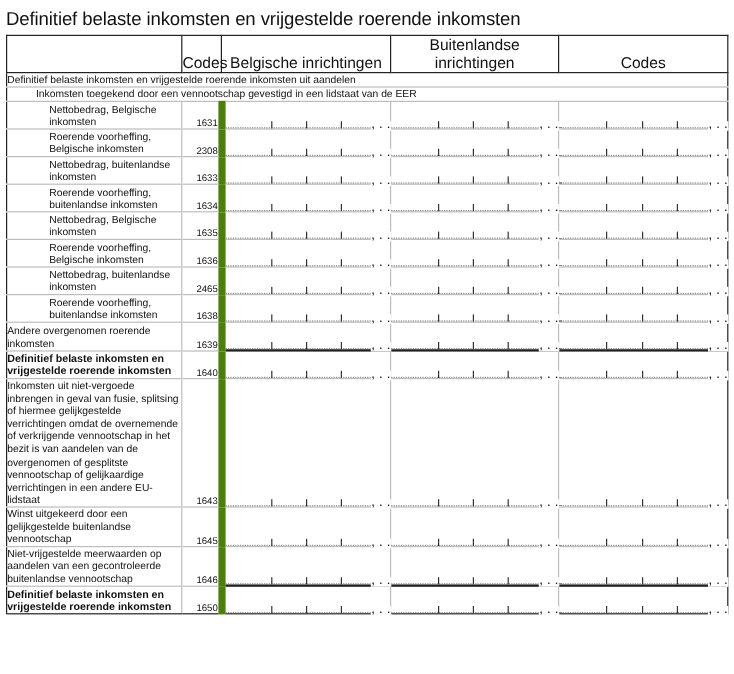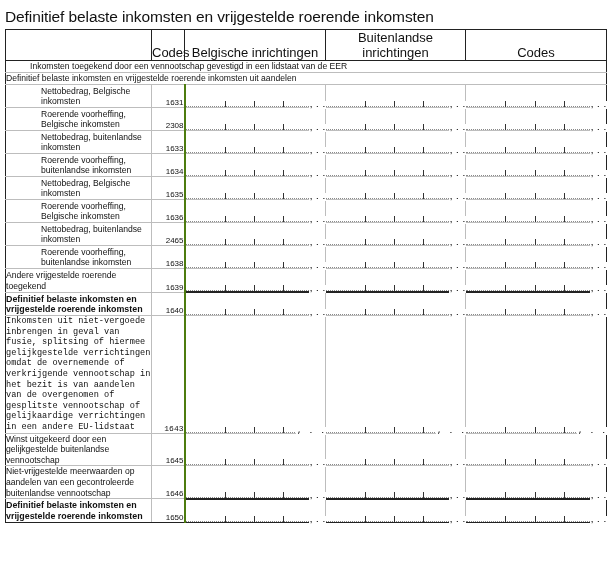--- a/index.html
+++ b/index.html
@@ -32,21 +32,21 @@
     }
     th {
       font-weight: normal; height: 14px; text-align: center; vertical-align: middle;
       border: 1.5px solid #222 !important; font-size: 13px;
     }
     td.label { padding: 2px 3px 2px 3px; line-height: 10.6px; text-align: left; }
     td.label.ind2 { padding-left: 35px; }
     td.label.bold { font-weight: bold; font-size: 8.9px; }
     td.code {
       text-align: right; padding: 0 4px 3px 0;
-      border-left: 1px solid #bdbdbd; border-right: 2px solid #4d7c0f;
+      border-left: 1px solid #bdbdbd; border-right: 6px solid #4d7c0f;
       font-size: 8px;
     }
     td.code.bold { font-weight: normal; }
     td.val { border-right: 1px solid #bdbdbd; padding: 0 3px 3px 3px; }
     td.val:last-child { border-right: none; }
     td.span-row {
       padding: 2px 3px; line-height: 11px; height: 11px;
       vertical-align: middle;
     }
     td.span-row.ind1 { padding-left: 24px; }
@@ -68,21 +68,21 @@
       padding-left: 1px; color: #222; font-weight: bold;
     }
 
     tr.thick-top td.val { border-top: 2px solid #222; }
     tr.heavy td.val { border-top: 2px solid #222; }
     tr.last td { border-bottom: 1.5px solid #222; }
     tr.last td.label { border-bottom: 1.5px solid #222; }
 
     tr.r-std td { height: 22px; margin-top: 10px; }
     tr.r-tall td { height: 31px; }
-    tr.r-big td { height: 100px; font-family: Liberation Mono, monospace; }
+    tr.r-big td { height: 100px; }
   </style>
 </head>
 <body>
 
 <div class="title">Definitief belaste inkomsten en vrijgestelde roerende inkomsten</div>
 
 <table class="form">
   <colgroup>
     <col class="c-label">
       <col class="c-code">
@@ -94,25 +94,25 @@
     <tr>
       <th></th>
       <th>Codes</th>
       <th>Belgische inrichtingen</th>
       <th>Buitenlandse inrichtingen</th>
       <th>Codes</th>
     </tr>
   </thead>
   <tbody id="tbody">
     <tr>
+      <td colspan="5" class="span-row">Definitief belaste inkomsten en vrijgestelde roerende inkomsten uit aandelen</td>
+    </tr>
+    <tr>
       <td colspan="5" class="span-row ind1">Inkomsten toegekend door een vennootschap gevestigd in een lidstaat van de EER</td>
     </tr>
-    <tr>
-      <td colspan="5" class="span-row">Definitief belaste inkomsten en vrijgestelde roerende inkomsten uit aandelen</td>
-    </tr>
 
     <tr class="r-std">
         <td class="label ind2">Nettobedrag, Belgische inkomsten</td>
         <td class="code">1631</td>
         <td class="val">
           <div class="field">
             <span class="tick t1"></span>
             <span class="tick t2"></span>
             <span class="tick t3"></span>
             <span class="dec">, . .</span>
@@ -327,21 +327,21 @@
         <td class="val">
           <div class="field">
             <span class="tick t1"></span>
             <span class="tick t2"></span>
             <span class="tick t3"></span>
             <span class="dec">, . .</span>
           </div>
         </td>
       </tr>
     <tr class="r-std">
-        <td class="label ">Andere vrijgestelde roerende toegekend</td>
+        <td class="label ">Andere overgenomen roerende inkomsten</td>
         <td class="code">1639</td>
         <td class="val">
           <div class="field">
             <span class="tick t1"></span>
             <span class="tick t2"></span>
             <span class="tick t3"></span>
             <span class="dec">, . .</span>
           </div>
         </td>
         <td class="val">

